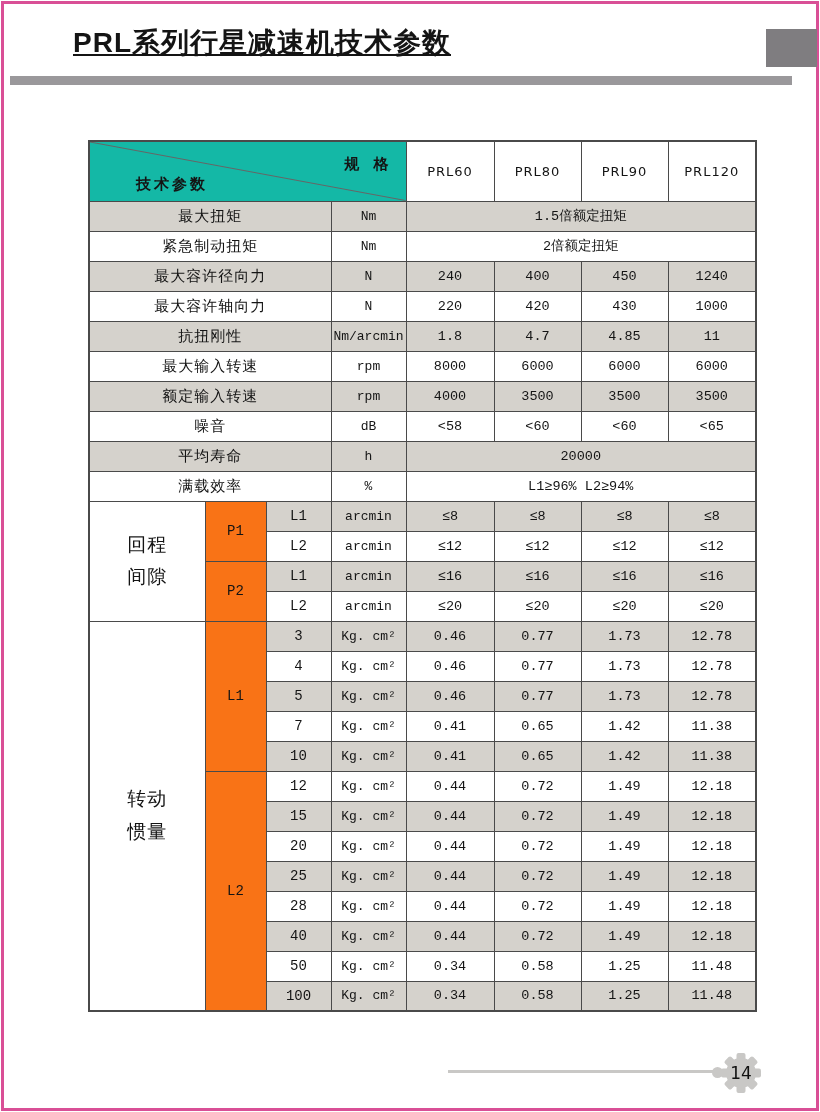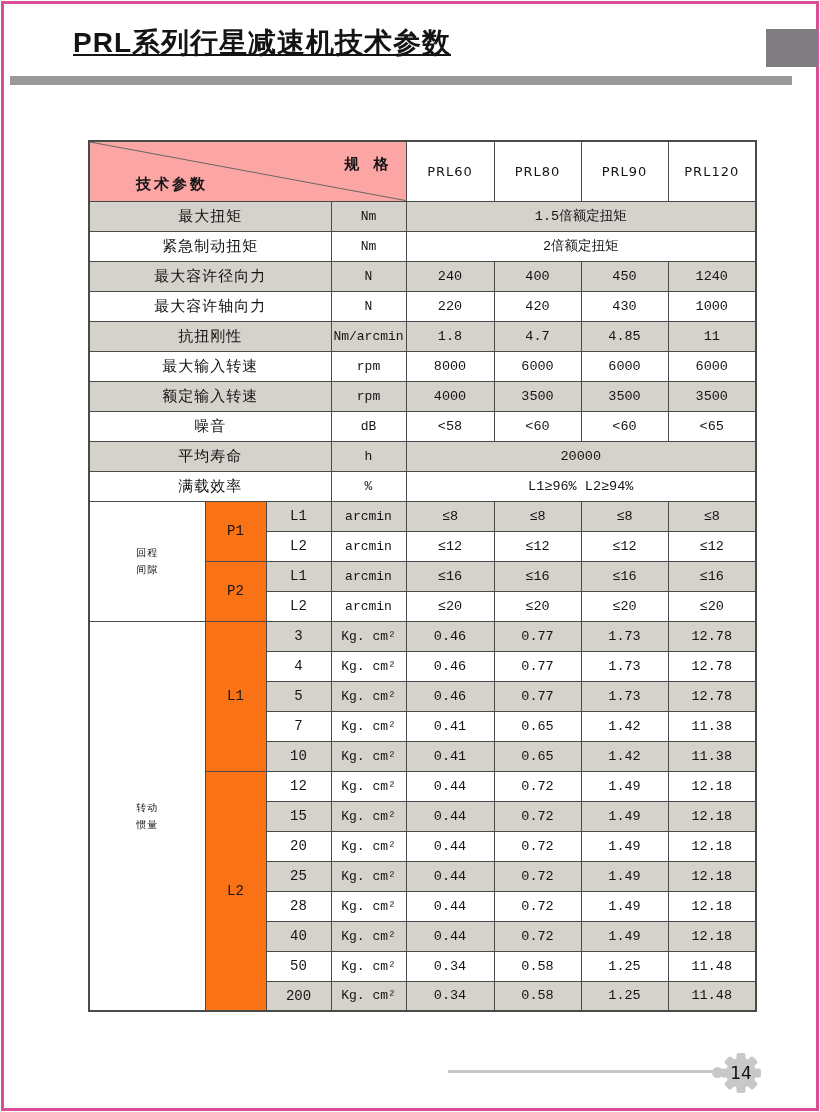--- a/index.html
+++ b/index.html
@@ -17,30 +17,30 @@
   .corner-square{position:absolute;left:766px;top:29px;width:51px;height:38px;background:var(--square);}
   
   table.spec{position:absolute;left:88px;top:140px;border-collapse:collapse;table-layout:fixed;
              font-size:14px;}
   table.spec td,table.spec th{border:1px solid var(--grid);padding:0;text-align:center;
              vertical-align:middle;overflow:hidden;font-weight:normal;}
   table.spec{border:2px solid var(--grid);}
   thead tr{height:60px;}
   tbody tr{height:30px;}
   td.shade,th.shade{background:var(--shade);}
-  .corner{position:relative;background:#fca5a5;}
+  .corner{position:relative;background:#14b8a6;}
   .corner svg{position:absolute;inset:0;width:100%;height:100%;}
   .corner .tr-lbl{position:absolute;top:13px;right:12px;font-size:15px;font-weight:bold;letter-spacing:5px;}
   .corner .bl-lbl{position:absolute;left:46px;bottom:7px;font-size:15px;font-weight:bold;letter-spacing:3px;}
   th.model{font-family:"DejaVu Sans","Liberation Sans",sans-serif;font-size:13px;letter-spacing:1px;}
   td.lbl{font-size:15px;padding-right:80px;letter-spacing:1px;}
   td.unit,td.val,td.code{font-family:"Liberation Mono","DejaVu Sans Mono",monospace;font-size:13px;}
   td.val{font-size:13.5px;}
   td.code{font-size:14px;}
-  td.grp{font-size:10px;letter-spacing:1px;white-space:pre-line;line-height:1.7;background:#fff;}
+  td.grp{font-size:19px;letter-spacing:1px;white-space:pre-line;line-height:1.7;background:#fff;}
   td.span-lbl{font-family:"Liberation Mono","DejaVu Sans Mono",monospace;font-size:14px;background:#f97316;}
   
   .footer-line{position:absolute;left:448px;top:1070px;width:268px;height:3px;background:var(--footer-gray);}
   .footer-dot{position:absolute;left:712px;top:1067px;width:11px;height:11px;border-radius:50%;background:var(--footer-gray);}
   .page-gear{position:absolute;left:717px;top:1049px;}
   .page-gear text{font-family:"DejaVu Sans","Liberation Sans",sans-serif;font-size:17px;fill:#111;}
 </style>
 </head>
 <body>
 
@@ -275,21 +275,21 @@
       </tr>
       <tr>
         <td class="code">50</td>
         <td class="unit">Kg. cm²</td>
         <td class="val">0.34</td>
         <td class="val">0.58</td>
         <td class="val">1.25</td>
         <td class="val">11.48</td>
       </tr>
       <tr>
-        <td class="code shade">200</td>
+        <td class="code shade">100</td>
         <td class="unit shade">Kg. cm²</td>
         <td class="val shade">0.34</td>
         <td class="val shade">0.58</td>
         <td class="val shade">1.25</td>
         <td class="val shade">11.48</td>
       </tr>
     </tbody>
 </table>
 
 <div class="footer-line"></div>

